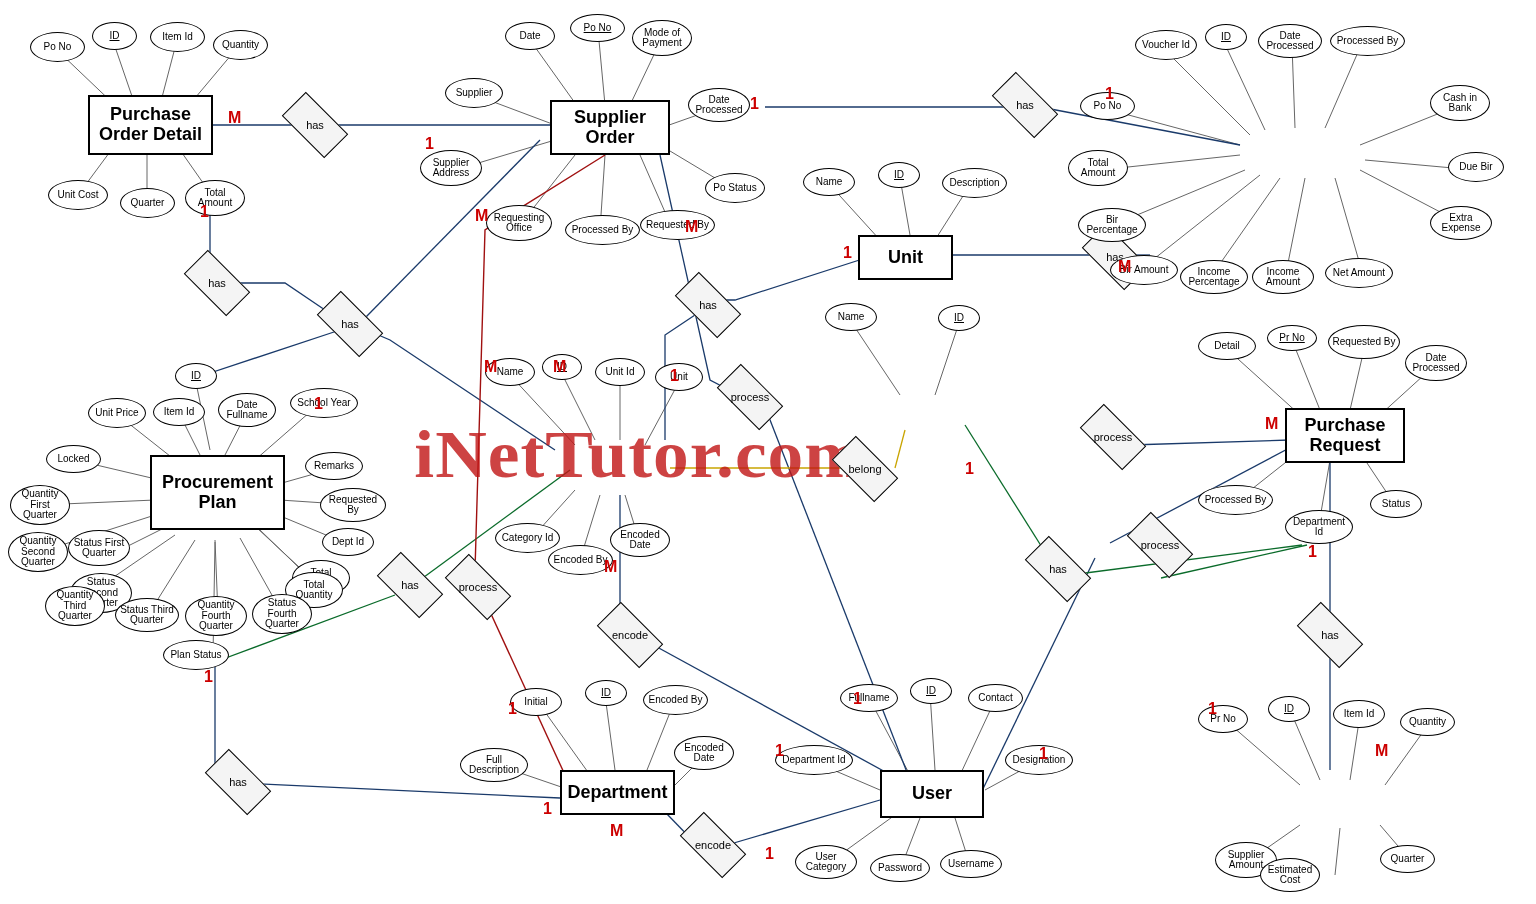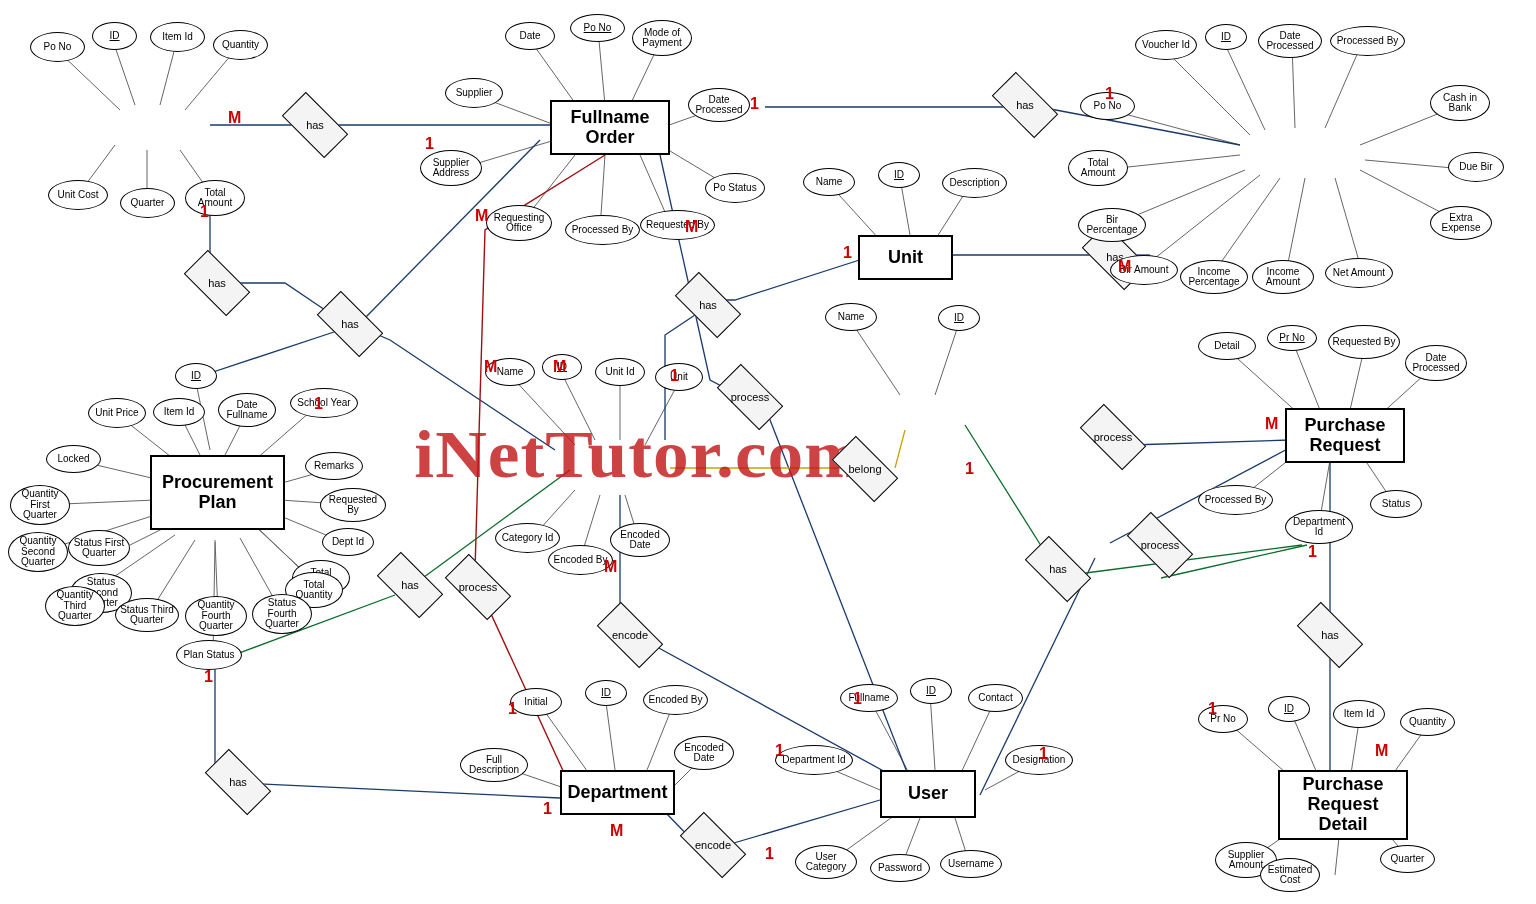--- a/index.html
+++ b/index.html
@@ -171,27 +171,27 @@
         <polyline points="480,590 565,775"></polyline>
   </g>
   <g stroke="#c9a400" stroke-width="1.3" fill="none">
     <polyline points="670,468 850,468"></polyline>
         <polyline points="895,468 905,430"></polyline>
   </g>
 </svg>
 
 <div class="wm">iNetTutor.com</div>
 
-<div class="entity" style="left:550px;top:100px;width:120px;height:55px">Fullname Order</div>
+<div class="entity" style="left:88px;top:95px;width:125px;height:60px">Purchase Order Detail</div>
+<div class="entity" style="left:550px;top:100px;width:120px;height:55px">Supplier Order</div>
 <div class="entity" style="left:858px;top:235px;width:95px;height:45px">Unit</div>
 <div class="entity" style="left:1285px;top:408px;width:120px;height:55px">Purchase Request</div>
 <div class="entity" style="left:150px;top:455px;width:135px;height:75px">Procurement Plan</div>
 <div class="entity" style="left:560px;top:770px;width:115px;height:45px">Department</div>
-<div class="entity" style="left:880px;top:770px;width:96px;height:48px">User</div>
-<div class="entity" style="left:1278px;top:770px;width:130px;height:70px">Purchase Request Detail</div>
+<div class="entity" style="left:880px;top:770px;width:104px;height:48px">User</div>
 
 <div class="rel" style="left:285px;top:108px">
       <div class="d"></div>
       <div class="t">has</div>
     </div>
 <div class="rel" style="left:995px;top:88px">
       <div class="d"></div>
       <div class="t">has</div>
     </div>
 <div class="rel" style="left:187px;top:266px">
@@ -352,21 +352,21 @@
 <div class="attr" style="left:68px;top:530px;width:62px;height:36px">Status First Quarter</div>
 <div class="attr" style="left:322px;top:528px;width:52px;height:28px">Dept Id</div>
 <div class="attr" style="left:8px;top:532px;width:60px;height:40px">Quantity Second Quarter</div>
 <div class="attr" style="left:70px;top:573px;width:62px;height:40px">Status Second Quarter</div>
 <div class="attr" style="left:292px;top:560px;width:58px;height:36px">Total Amount</div>
 <div class="attr" style="left:285px;top:572px;width:58px;height:36px">Total Quantity</div>
 <div class="attr" style="left:45px;top:586px;width:60px;height:40px">Quantity Third Quarter</div>
 <div class="attr" style="left:115px;top:598px;width:64px;height:34px">Status Third Quarter</div>
 <div class="attr" style="left:185px;top:596px;width:62px;height:40px">Quantity Fourth Quarter</div>
 <div class="attr" style="left:252px;top:594px;width:60px;height:40px">Status Fourth Quarter</div>
-<div class="attr" style="left:176px;top:640px;width:66px;height:30px">Plan Status</div>
+<div class="attr" style="left:163px;top:640px;width:66px;height:30px">Plan Status</div>
 
 <div class="attr" style="left:510px;top:688px;width:52px;height:28px">Initial</div>
 <div class="attr key" style="left:585px;top:680px;width:42px;height:26px">ID</div>
 <div class="attr" style="left:643px;top:685px;width:65px;height:30px">Encoded By</div>
 <div class="attr" style="left:460px;top:748px;width:68px;height:34px">Full Description</div>
 <div class="attr" style="left:674px;top:736px;width:60px;height:34px">Encoded Date</div>
 
 <div class="attr" style="left:840px;top:684px;width:58px;height:28px">Fullname</div>
 <div class="attr key" style="left:910px;top:678px;width:42px;height:26px">ID</div>
 <div class="attr" style="left:968px;top:684px;width:55px;height:28px">Contact</div>

